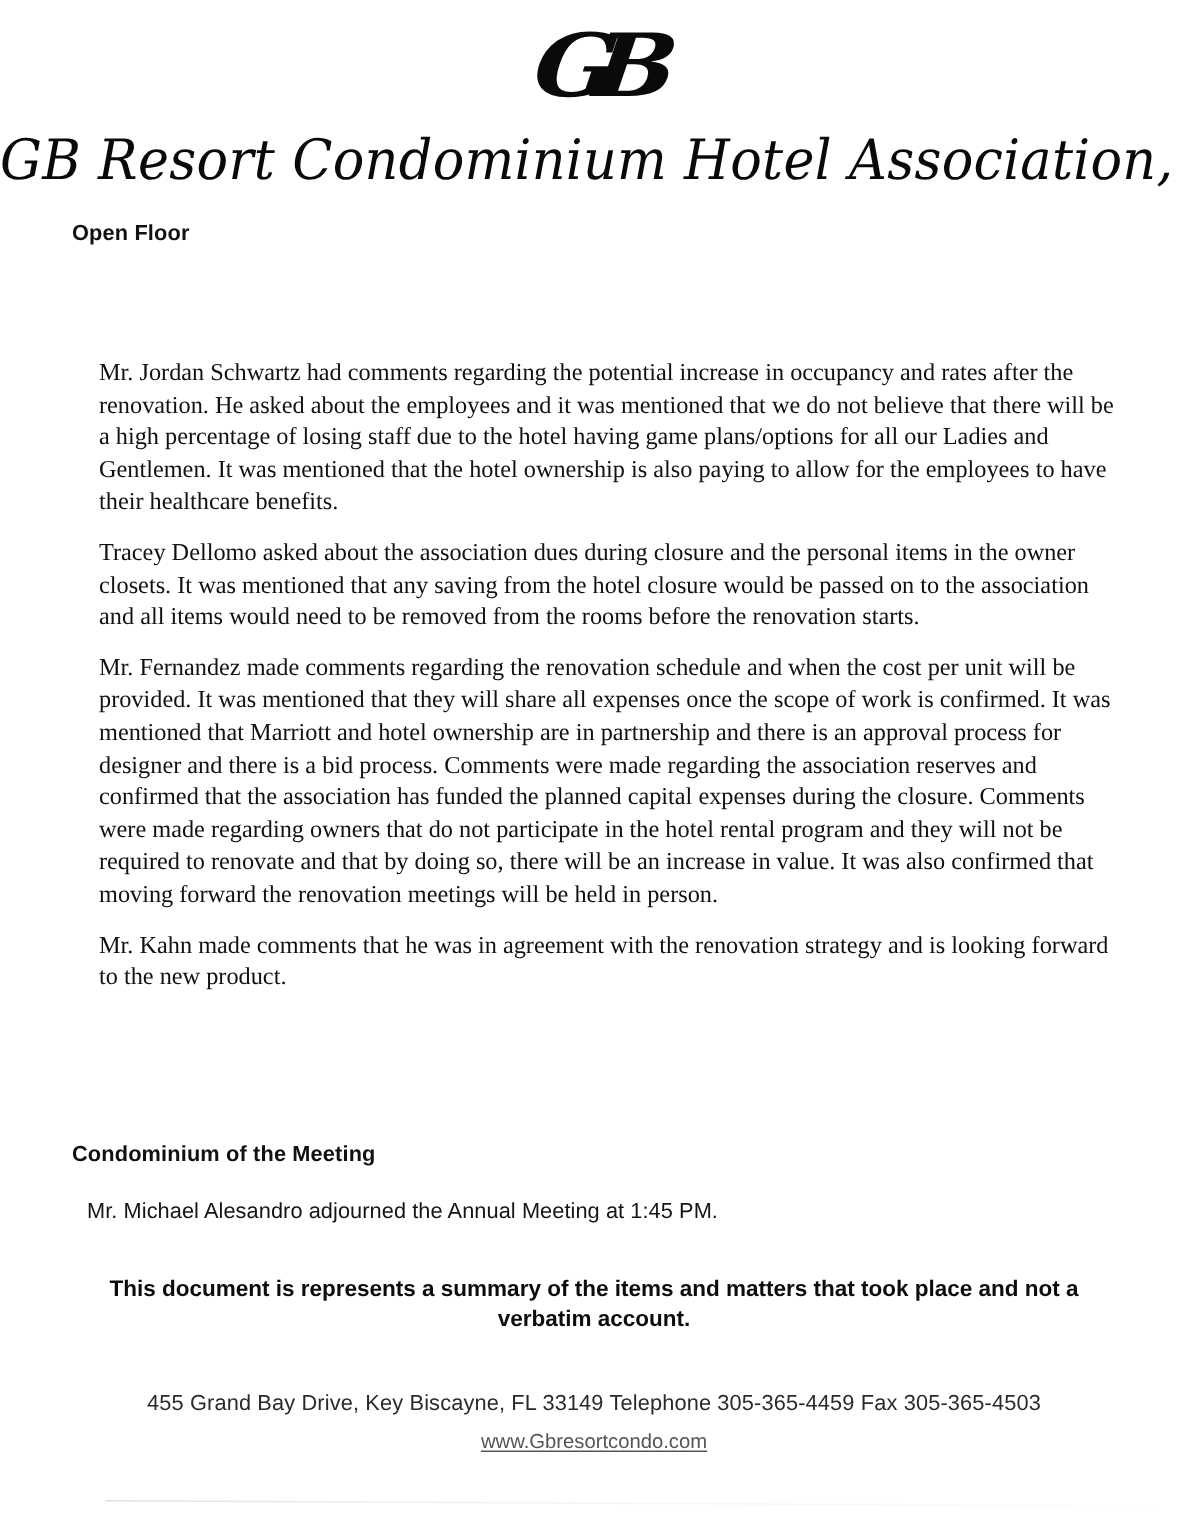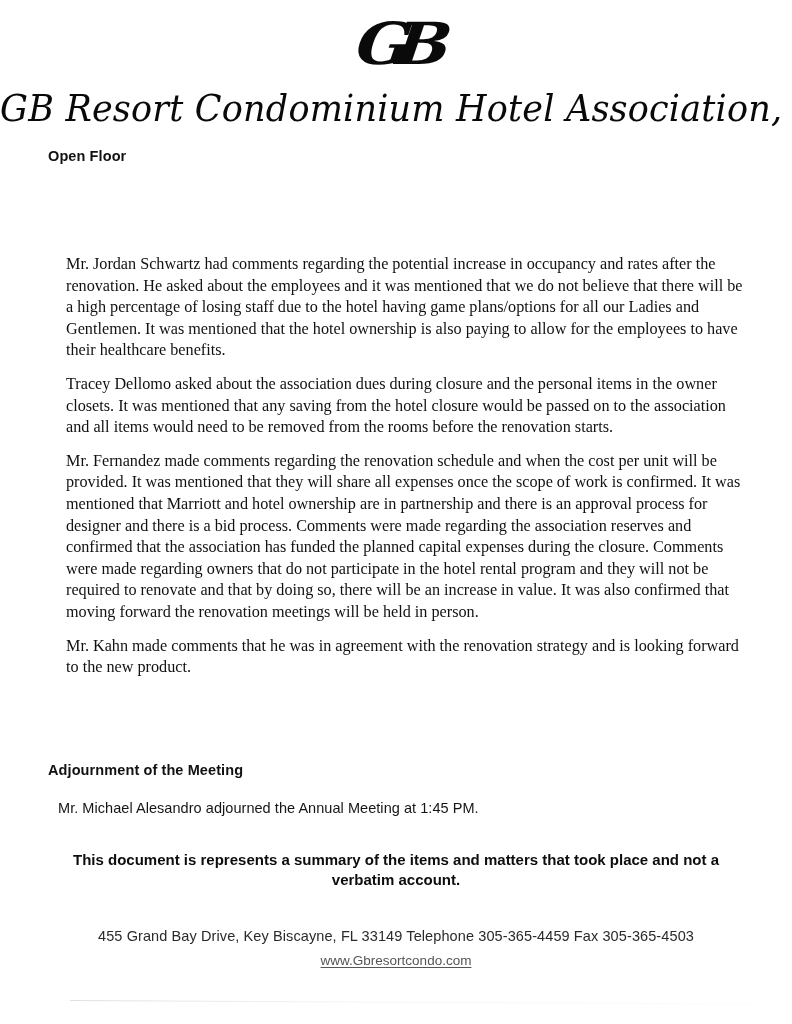--- a/index.html
+++ b/index.html
@@ -91,21 +91,20 @@
   .body-block {
     position: absolute;
     top: 238px;
     left: 66px;
     width: 686px;
     font-family: "Liberation Serif", serif;
     font-size: 16.2px;
     line-height: 21.6px;
     color: #111111;
     text-align: left;
-    margin-top: 16px;
   }
   .body-block p {
     margin: 0 0 12px 0;
   }
   .body-block p:last-child { margin-bottom: 0; }
 
   
   .disclaimer {
     position: absolute;
     top: 850px;
@@ -174,21 +173,21 @@
   <div class="section-heading" id="heading-open-floor">Open Floor</div>
 
 
   <div class="body-block">
     <p>Mr. Jordan Schwartz had comments regarding the potential increase in occupancy and rates after the renovation. He asked about the employees and it was mentioned that we do not believe that there will be a high percentage of losing staff due to the hotel having game plans/options for all our Ladies and Gentlemen. It was mentioned that the hotel ownership is also paying to allow for the employees to have their healthcare benefits.</p>
     <p>Tracey Dellomo asked about the association dues during closure and the personal items in the owner closets. It was mentioned that any saving from the hotel closure would be passed on to the association and all items would need to be removed from the rooms before the renovation starts.</p>
     <p>Mr. Fernandez made comments regarding the renovation schedule and when the cost per unit will be provided. It was mentioned that they will share all expenses once the scope of work is confirmed. It was mentioned that Marriott and hotel ownership are in partnership and there is an approval process for designer and there is a bid process. Comments were made regarding the association reserves and confirmed that the association has funded the planned capital expenses during the closure. Comments were made regarding owners that do not participate in the hotel rental program and they will not be required to renovate and that by doing so, there will be an increase in value. It was also confirmed that moving forward the renovation meetings will be held in person.</p>
     <p>Mr. Kahn made comments that he was in agreement with the renovation strategy and is looking forward to the new product.</p>
   </div>
 
-  <div class="section-heading" id="heading-adjournment">Adjournment of the Meeting</div>
+  <div class="section-heading" id="heading-adjournment">Condominium of the Meeting</div>
 
   <div class="sans-line" id="line-adjournment-body">Mr. Michael Alesandro adjourned the Annual Meeting at 1:45 PM.</div>
 
   <div class="disclaimer">This document is represents a summary of the items and matters that took place and not a verbatim account.</div>
 
   <div class="footer-address">455 Grand Bay Drive, Key Biscayne, FL 33149 Telephone 305-365-4459 Fax 305-365-4503</div>
 
   <div class="footer-url">
     <span>www.Gbresortcondo.com</span>
   </div>

